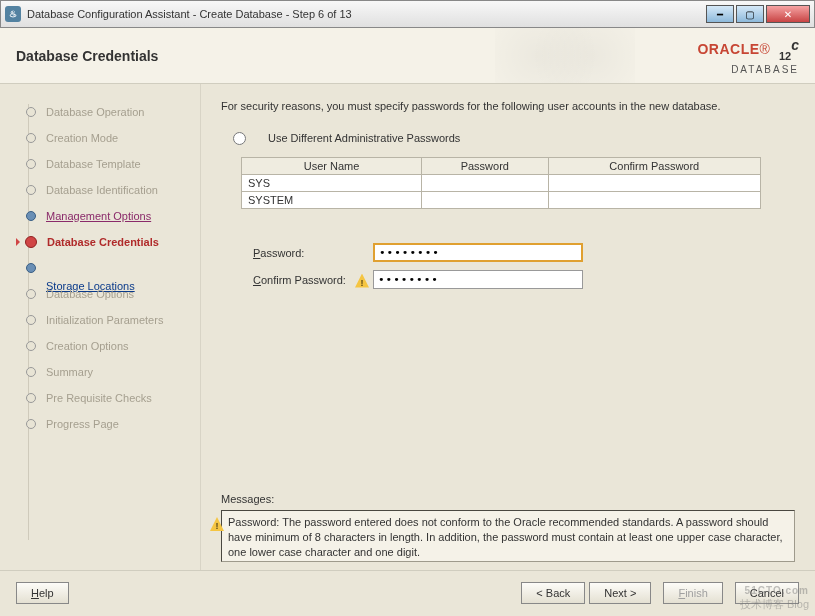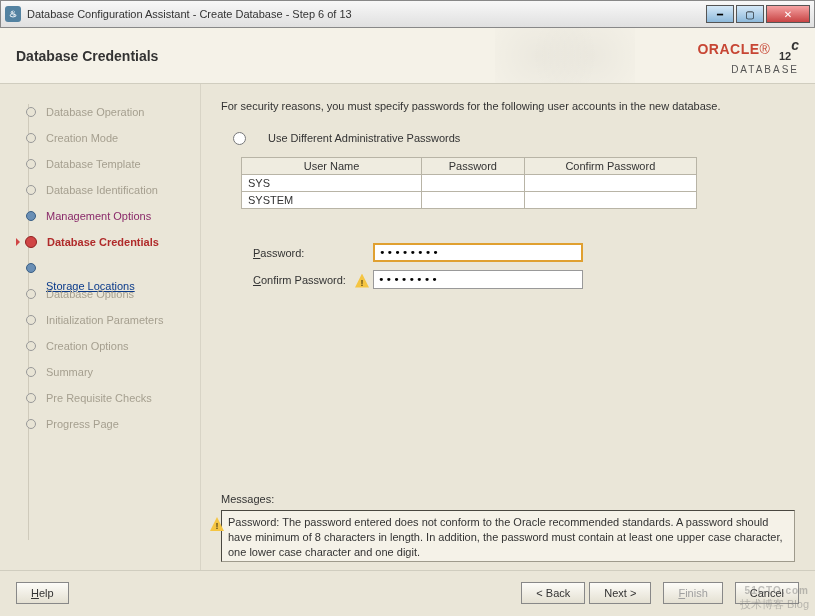--- a/index.html
+++ b/index.html
@@ -26,30 +26,30 @@
 .main { display: flex; height: 486px; }
 .sidebar { width: 200px; padding: 16px 8px; position: relative; }
 .sidebar::after { content:""; position:absolute; left:28px; top:20px; bottom:30px; width:1px; background:#cfcabb; }
 .step { display: flex; align-items: center; height: 24px; margin-bottom: 2px; position: relative; z-index:1; }
 .step-dot { width: 10px; height: 10px; border-radius: 50%; border: 1px solid #999; background: #e8e4d5; margin-left: 18px; margin-right: 10px; }
 .step.done .step-dot { background: #6a8fb5; border-color:#3a5f85; }
 .step.current .step-dot { background: #d04545; border-color:#902020; width:12px; height:12px; margin-left:17px; position:relative; }
 .step.current .step-dot::after { content:""; position:absolute; left:-3px; border:4px solid transparent; border-left-color:#d04545; top:1px; left:-10px; }
 .step-label { color: #a59f8f; }
 .step.link .step-label { color: #0a3a8a; text-decoration: underline; cursor: pointer; margin-top: 36px; }
-.step.linkm .step-label { color: #8a2a6a; cursor: pointer; text-align: right; }
+.step.linkm .step-label { color: #8a2a6a; text-decoration: underline; cursor: pointer; text-align: right; }
 .step.current .step-label { color: #b02a2a; font-weight: bold; }
 
 .content { flex: 1; padding: 16px 20px 8px 20px; border-left: 1px solid #d8d4c6; display:flex; flex-direction:column; }
 .info-text { color: #333; margin-bottom: 14px; }
 .radio-row { display: flex; align-items: flex-start; margin: 6px 0 8px 12px; color:#333;gap:16px; }
 .radio-row input { margin-right: 6px; }
 .radio-selected { accent-color: #2a8a2a; }
 
-.pw-table { border: 1px solid #9e9a8c; margin: 4px 0 8px 20px; width: 456px; border-collapse: collapse; background:#fff; }
+.pw-table { border: 1px solid #9e9a8c; margin: 4px 0 8px 20px; width: 520px; border-collapse: collapse; background:#fff; }
 .pw-table th, .pw-table td { border: 1px solid #b8b4a6; padding: 2px 6px; font-weight: normal; color:#333; }
 .pw-table th { background: #efece0; text-align: center; }
 .pw-table td { background: #fff; }
 .pw-table td:first-child { width:180px; }
 
 .same-block { margin: 18px 0 0 12px; }
 .field-row { display: flex; align-items: center; margin: 8px 0 0 20px; }
 .field-row label { width: 120px; color:#333; }
 .field-row .uline { text-decoration: underline; }
 .pw-input { width: 210px; height: 19px; border: 1px solid #999; padding: 0 4px; letter-spacing: 1px; font-family: monospace; }

